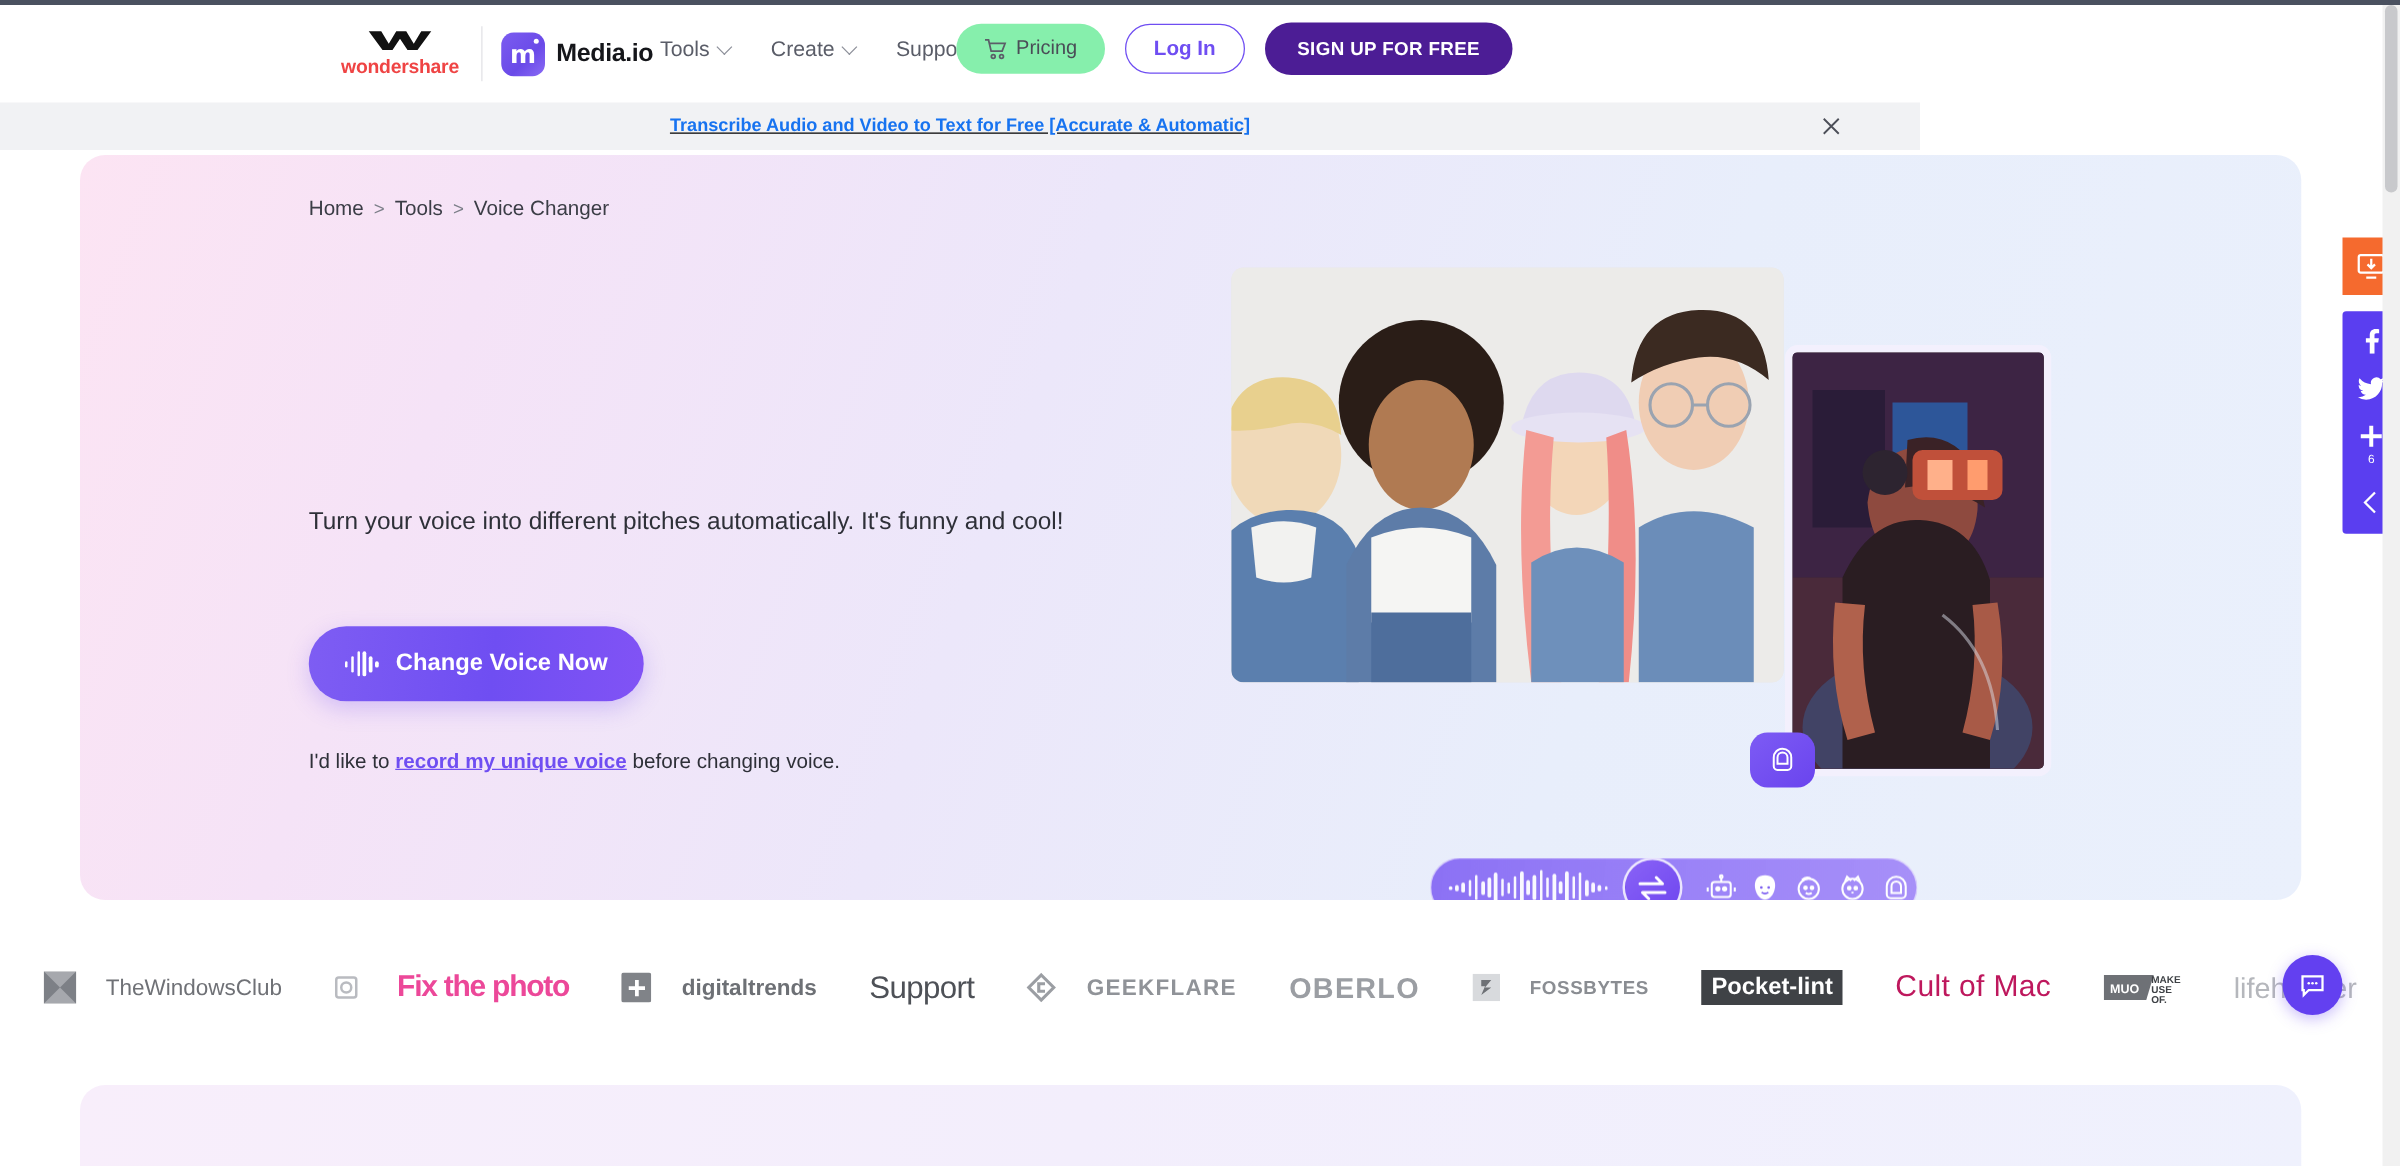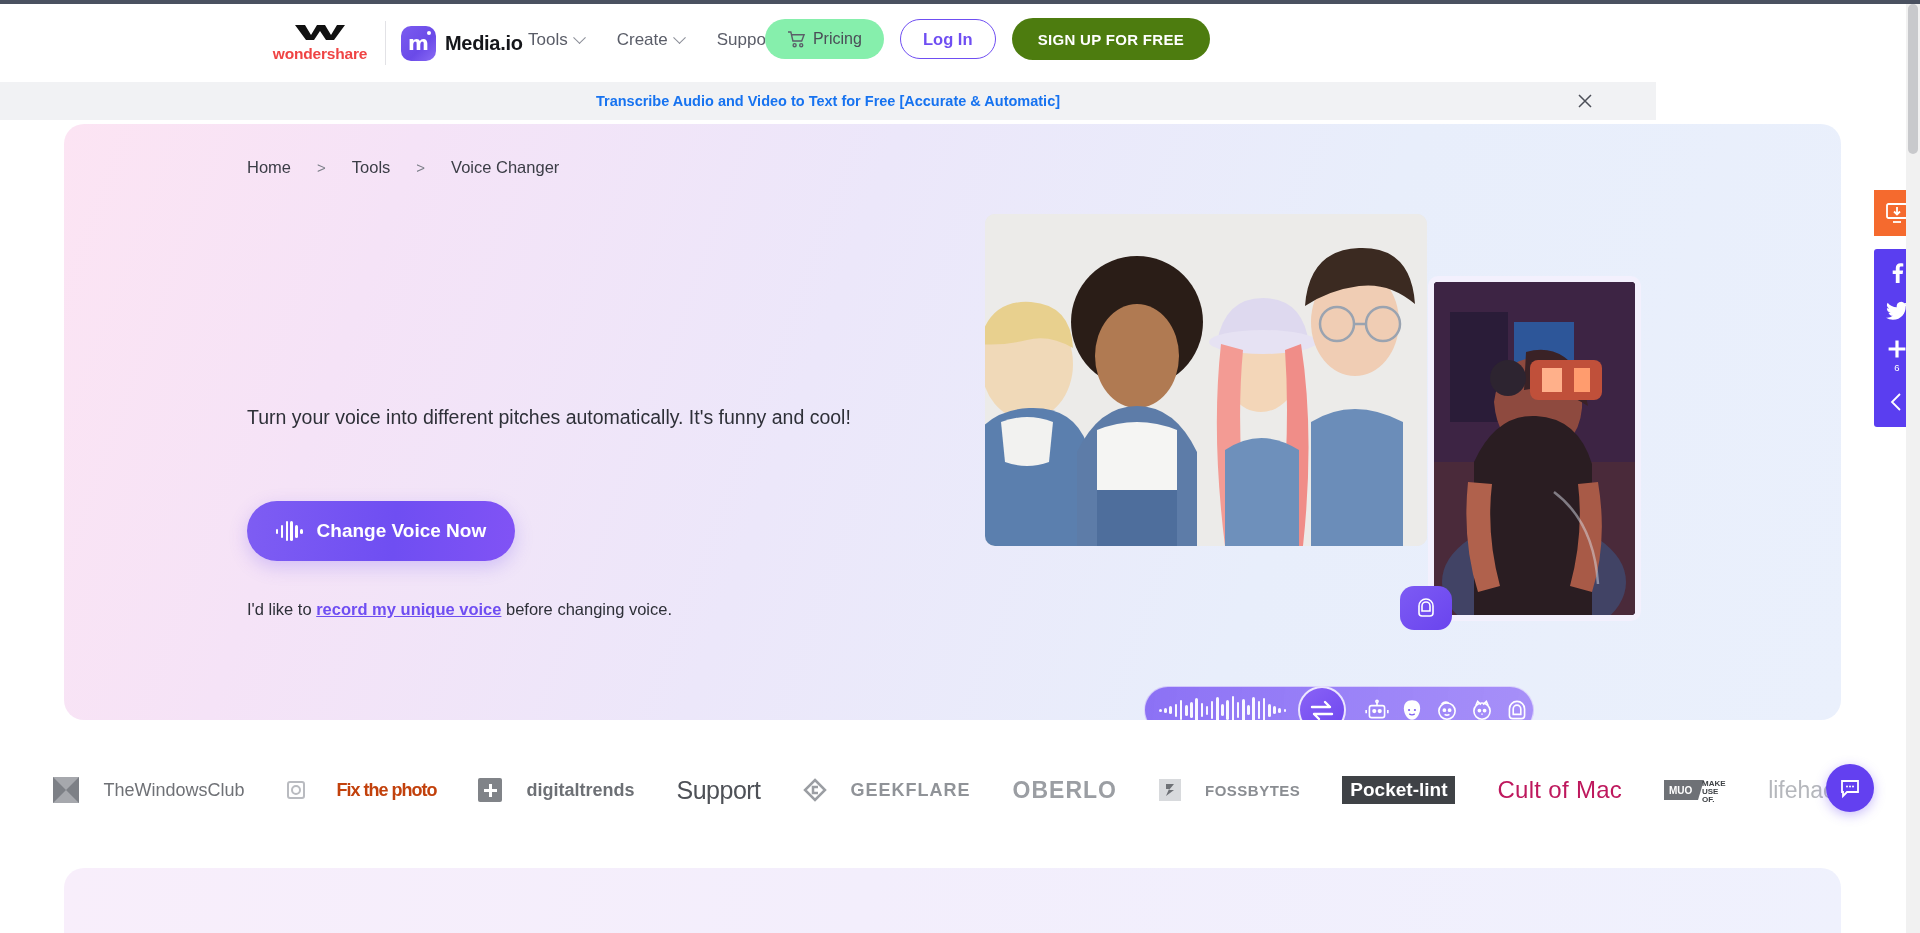--- a/index.html
+++ b/index.html
@@ -57,44 +57,44 @@
     display:flex; align-items:center; gap:7px; height:40px; padding:0 22px;
     border-radius:22px; background:#86efac; color:#4a4d57; font-size:16px; cursor:pointer;
   }
   .login-btn {
     display:flex; align-items:center; justify-content:center; height:40px; width:96px;
     border:1.5px solid #6f4ef2; border-radius:22px; color:#6f4ef2; font-size:16.5px; font-weight:600;
     background:#fff; cursor:pointer;
   }
   .signup-btn {
     display:flex; align-items:center; justify-content:center; height:42px; padding:0 26px;
-    border-radius:22px; background:#4d7c0f; color:#fff; font-size:15px; font-weight:700;
+    border-radius:22px; background:#4c1d95; color:#fff; font-size:15px; font-weight:700;
     letter-spacing:0.3px; cursor:pointer;
   }
 
   
   .promo {
-    position:absolute; top:82px; left:0; width:1656px; height:38px;
-    background:#f1f2f4; display:flex; align-items:center; justify-content:center;
+    position:absolute; top:82px; left:0; width:1536px; height:38px;
+    background:#f1f2f4; display:flex; align-items:center; justify-content:center;text-decoration:underline;
   }
   .promo-text { color:#1773f0; font-size:14.5px; font-weight:700; cursor:pointer; }
   .promo-close {
     position:absolute; right:62px; top:50%; transform:translateY(-50%);
     width:18px; height:18px; cursor:pointer; color:#4c4f58;
   }
 
   
   .hero {
     position:absolute; top:124px; left:64px; width:1777px; height:596px;
     border-radius:20px;
     background:linear-gradient(110deg,#fce4f3 0%,#f5e3f7 18%,#ece7fa 42%,#e8eefb 68%,#eaf0fc 100%);
     overflow:hidden;
   }
   .breadcrumb {
-    position:absolute; left:183px; top:34px; display:flex; align-items:center; gap:26px;
+    position:absolute; left:183px; top:34px; display:flex; align-items:center; gap:8px;
     font-size:16.5px; color:#3b3d46;
   }
   .bc-sep { color:#7b7e88; font-size:15px; }
   .bc-link { cursor:pointer; }
 
   .hero-h1 {
     position:absolute; left:183px; top:73px; width:700px;
     font-size:56px; line-height:1.14; font-weight:800; color:#0c0d11;
     letter-spacing:-1.3px;
   }
@@ -445,21 +445,21 @@
         <path d="M0 0 L13 13 L0 26z M26 0 L13 13 L26 26z" fill="#7d8086"></path>
       </svg>
       <span class="lg-text" style="font-weight:400;color:#6f7176">TheWindowsClub</span>
     </div>
 
     <div class="lg">
       <svg width="26" height="22" viewBox="0 0 26 22">
         <rect x="1" y="3" width="16" height="16" rx="2" fill="none" stroke="#b9bbc0" stroke-width="2"></rect>
         <circle cx="9" cy="11" r="4" fill="none" stroke="#b9bbc0" stroke-width="2"></circle>
       </svg>
-      <span class="lg-text" style="font-size:18px;color:#c2410c;letter-spacing:-1px">Fix the photo</span>
+      <span class="lg-text" style="font-size:24px;color:#ec4899;letter-spacing:-1px">Fix the photo</span>
     </div>
 
     <div class="lg">
       <svg width="24" height="24" viewBox="0 0 24 24">
         <rect width="24" height="24" rx="2" fill="#808388"></rect>
         <path d="M11 6h3v5h5v3h-5v5h-3v-5H6v-3h5z" fill="#fff"></path>
       </svg>
       <span class="lg-text" style="color:#6d7075">digitaltrends</span>
     </div>
 

